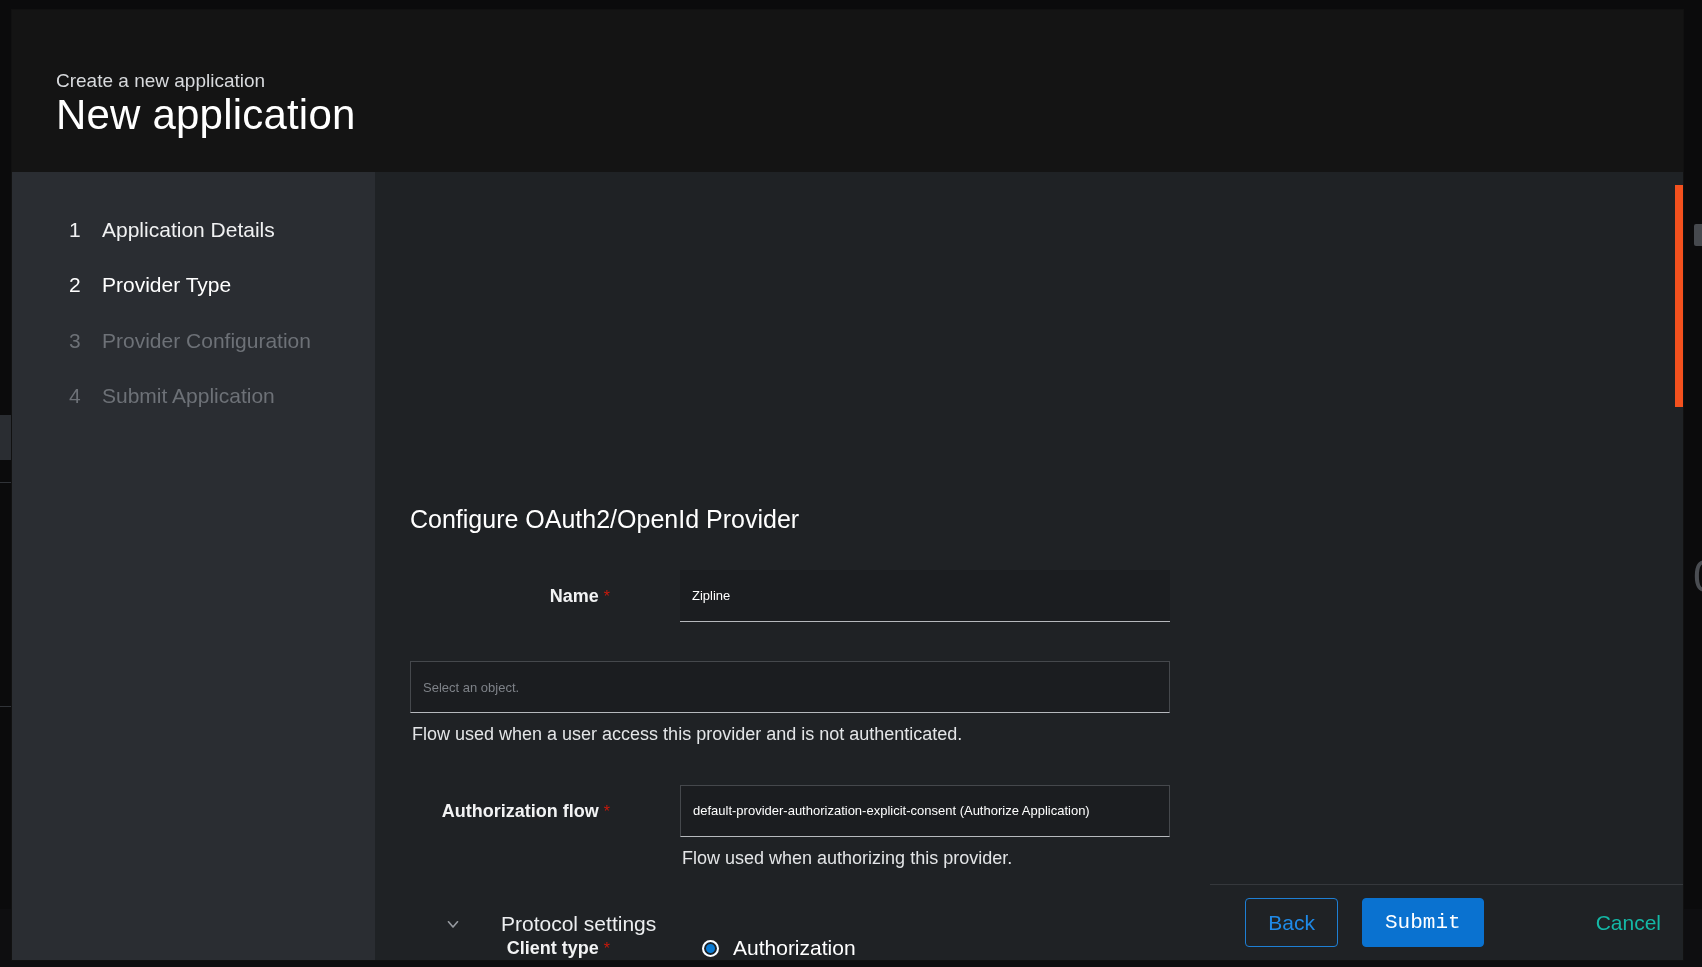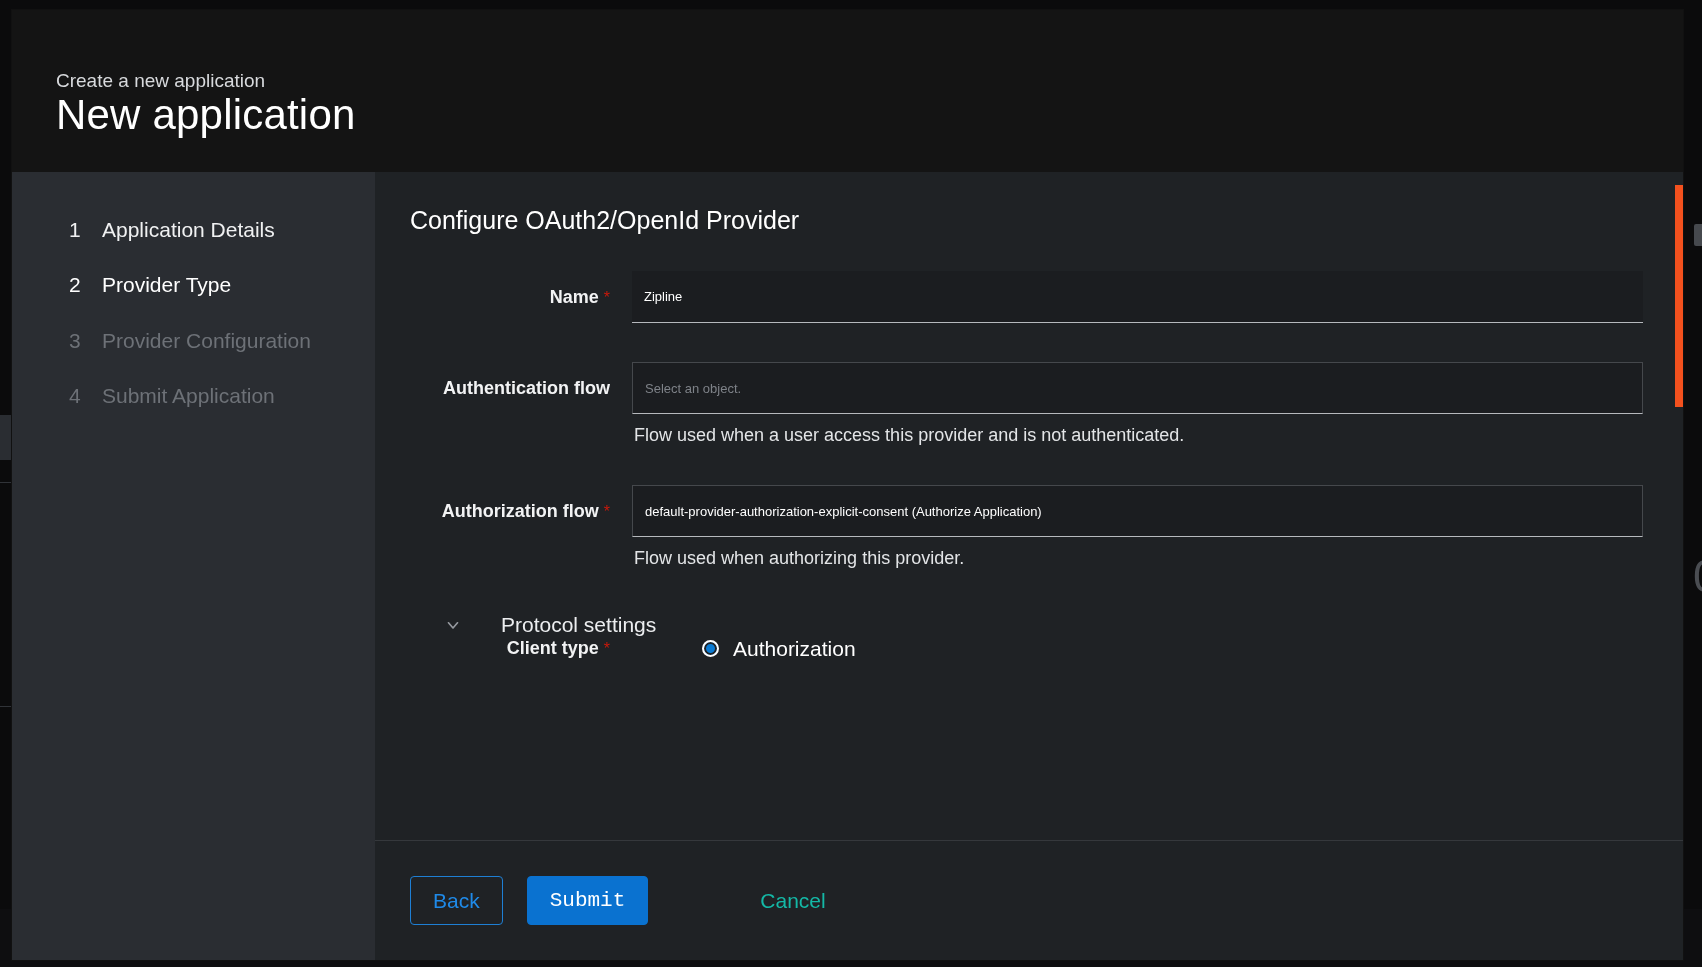--- a/index.html
+++ b/index.html
@@ -94,33 +94,34 @@
     cursor: pointer;
   }
   .wiz-num { width: 33px; flex: 0 0 33px; }
   .wiz-step.active  .wiz-num, .wiz-step.active  .wiz-label { color: #ffffff; }
   .wiz-step.done    .wiz-num, .wiz-step.done    .wiz-label { color: #f0f1f2; }
   .wiz-step.pending .wiz-num, .wiz-step.pending .wiz-label { color: #6d7177; }
 
   
   #wizard-content {
     flex: 1 1 auto; background: #1f2225;
-    display: flex; flex-direction: column; min-width: 0;
+    display: flex; flex-direction: row; min-width: 0;
     position: relative;
+    align-items: flex-end;
   }
   #form-scroll {
     flex: 1 1 auto; overflow: hidden; position: relative;
     padding: 34px 40px 0 35px;
   }
   #form-heading {
     color: #ffffff; font-size: 25px; font-weight: 400;
     margin-bottom: 36px;
   }
 
-  .form-row { display: flex; align-items: flex-start; margin-bottom: 6px; }
+  .form-row { display: flex; align-items: flex-start; margin-bottom: 6px; gap: 48px; }
   .form-label {
     width: 222px; flex: 0 0 222px;
     text-align: right; padding-right: 22px;
     color: #f2f3f4; font-size: 18px; font-weight: 700;
     line-height: 52px;
   }
   .req { color: #c9190b; font-size: 16px; font-weight: 400; margin-left: 5px; }
   .form-field { flex: 1 1 auto; min-width: 0; }
 
   .txtinput {
@@ -166,21 +167,21 @@
   .radio-dot {
     width: 17px; height: 17px; border-radius: 50%;
     border: 2px solid #ffffff; background: #0a7bd4;
     box-shadow: inset 0 0 0 2px #1f2225;
     display: inline-block; flex: 0 0 17px;
   }
   .radio-text { color: #ffffff; font-size: 21px; }
 
   
   #wizard-footer {
-    flex: 0 0 auto; height: 120px;
+    flex: 0 0 auto; height: 76px;
     border-top: 1px solid #35383c;
     display: flex; align-items: center;
     padding-left: 35px; gap: 24px;
     background: #1f2225;
   }
   .btn {
     font-family: "Liberation Sans", sans-serif;
     font-size: 21px; border-radius: 4px; cursor: pointer;
     padding: 0 22px; height: 49px; line-height: 47px;
   }
@@ -265,21 +266,20 @@
             <span>Name</span><span class="req">*</span>
           </div>
           <div class="form-field">
             <input class="txtinput" type="text" value="Zipline" style="">
           </div>
         </div>
 
         <div class="spacer-lg"></div>
 
         <div class="form-row">
-          <div class="form-label">Authentication flow</div>
           <div class="form-field">
             <input class="txtinput boxed" type="text" placeholder="Select an object." style="">
             <div class="help-text">Flow used when a user access this provider and is not authenticated.</div>
           </div>
         </div>
 
         <div class="spacer-lg"></div>
 
         <div class="form-row">
           <div class="form-label">

